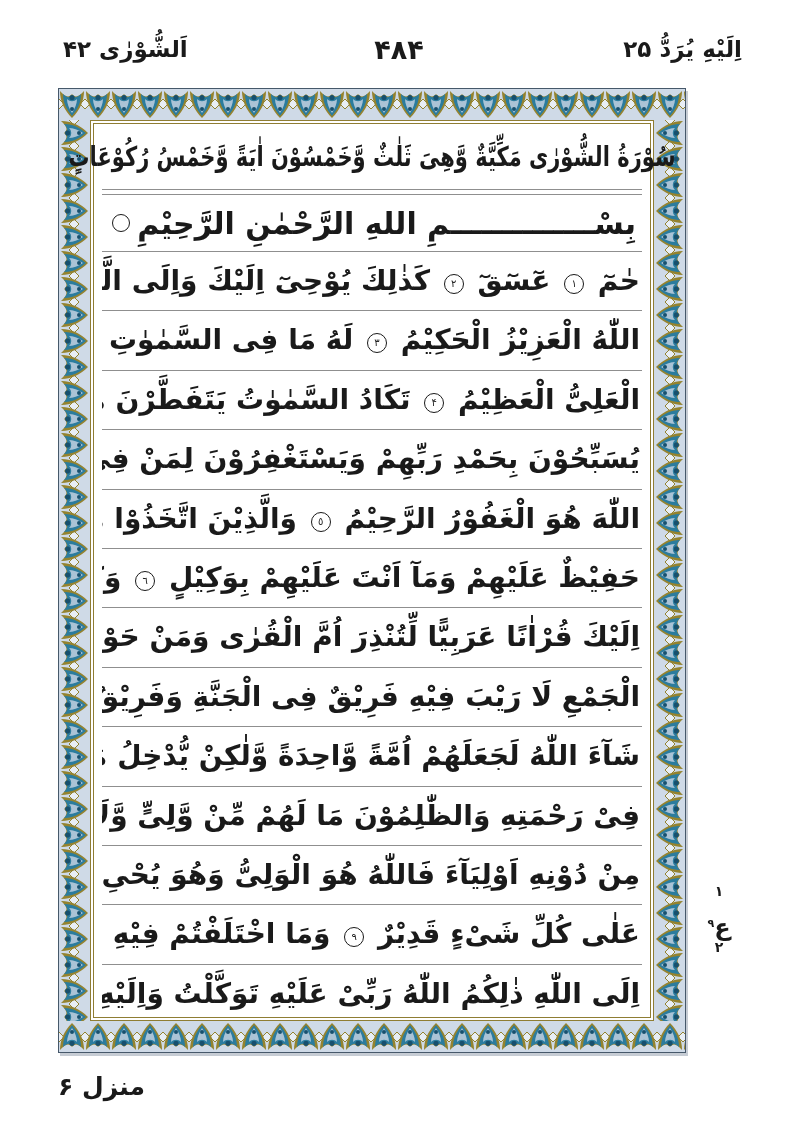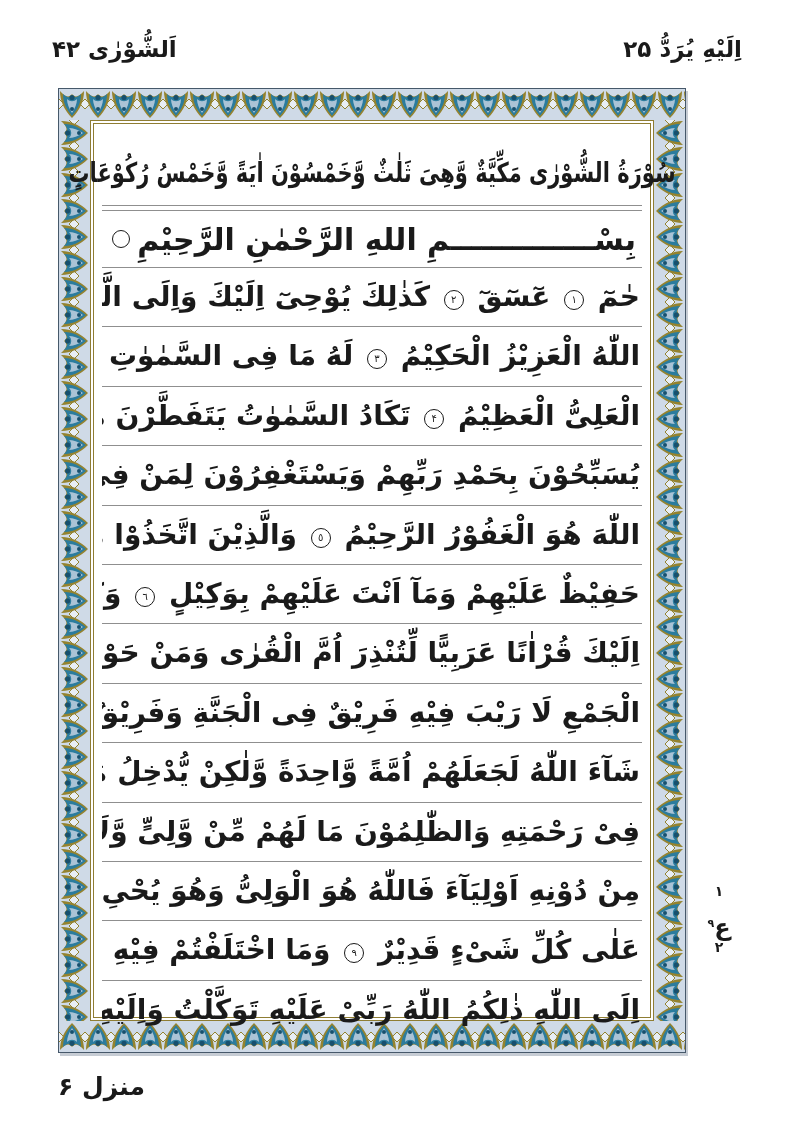--- a/index.html
+++ b/index.html
@@ -4,36 +4,36 @@
 <style>
   html,body{margin:0;padding:0;background:#ffffff;}
   body{
     width:798px;height:1140px;position:relative;overflow:hidden;
     font-family:"DejaVu Sans",sans-serif;color:#1a1a1a;
   }
   
   .runhead{position:absolute;top:34px;left:0;right:0;height:42px;direction:rtl;}
   .hdr-right{position:absolute;right:56px;top:2px;font-size:23px;font-weight:bold;margin-left:20px;}
   .hdr-center{position:absolute;left:0;right:0;top:0;text-align:center;font-size:27px;font-weight:bold;}
-  .hdr-left{position:absolute;left:52px;top:2px;font-size:23px;font-weight:bold;}
+  .hdr-left{position:absolute;left:63px;top:2px;font-size:23px;font-weight:bold;}
   
   .frame{
     position:absolute;left:58px;top:88px;width:628px;height:965px;
     background:#cfdae7;border:1px solid #46586a;box-sizing:border-box;
     box-shadow:2px 3px 0 #c6ccd4;
   }
   .band{position:absolute;}
   .band-top{top:0;left:0;}
   .band-bottom{bottom:0;left:0;}
   .band-left{left:0;top:31px;}
   .band-right{right:0;top:31px;}
   .inner{
     position:absolute;left:31px;top:31px;right:31px;bottom:31px;
     background:#ffffff;border:4px double #8f7d33;box-sizing:border-box;
-    padding:17px 8px;
+    padding:1px 8px;
   }
   
   .title-row{
     height:64px;display:flex;align-items:center;justify-content:center;
     direction:rtl;
   }
   .surah-title{
     font-size:21px;font-weight:bold;transform:scaleY(1.3);letter-spacing:-1px;
     white-space:nowrap;
   }
@@ -73,20 +73,21 @@
   .manzil{
     position:absolute;left:58px;width:628px;top:1072px;text-align:left;
     font-size:25px;font-weight:bold;direction:rtl;
   }
 </style>
 </head>
 <body>
 
 <div class="runhead">
   <div class="hdr-right">اِلَيْهِ يُرَدُّ ۲۵</div>
+  <div class="hdr-center">۴۸۴</div>
   <div class="hdr-left">اَلشُّوْرٰى ۴۲</div>
 </div>
 
 <div class="frame">
 
   <svg class="band band-top" width="626" height="31" viewBox="0 0 626 31">
     <defs>
       <pattern id="pt" width="26" height="31" patternUnits="userSpaceOnUse">
         <rect width="26" height="31" fill="#cfdae7"></rect>
         <path d="M-5,15 L0,10 L5,15 L0,20 Z" fill="#e8eef5" stroke="#94832f" stroke-width="1"></path>

